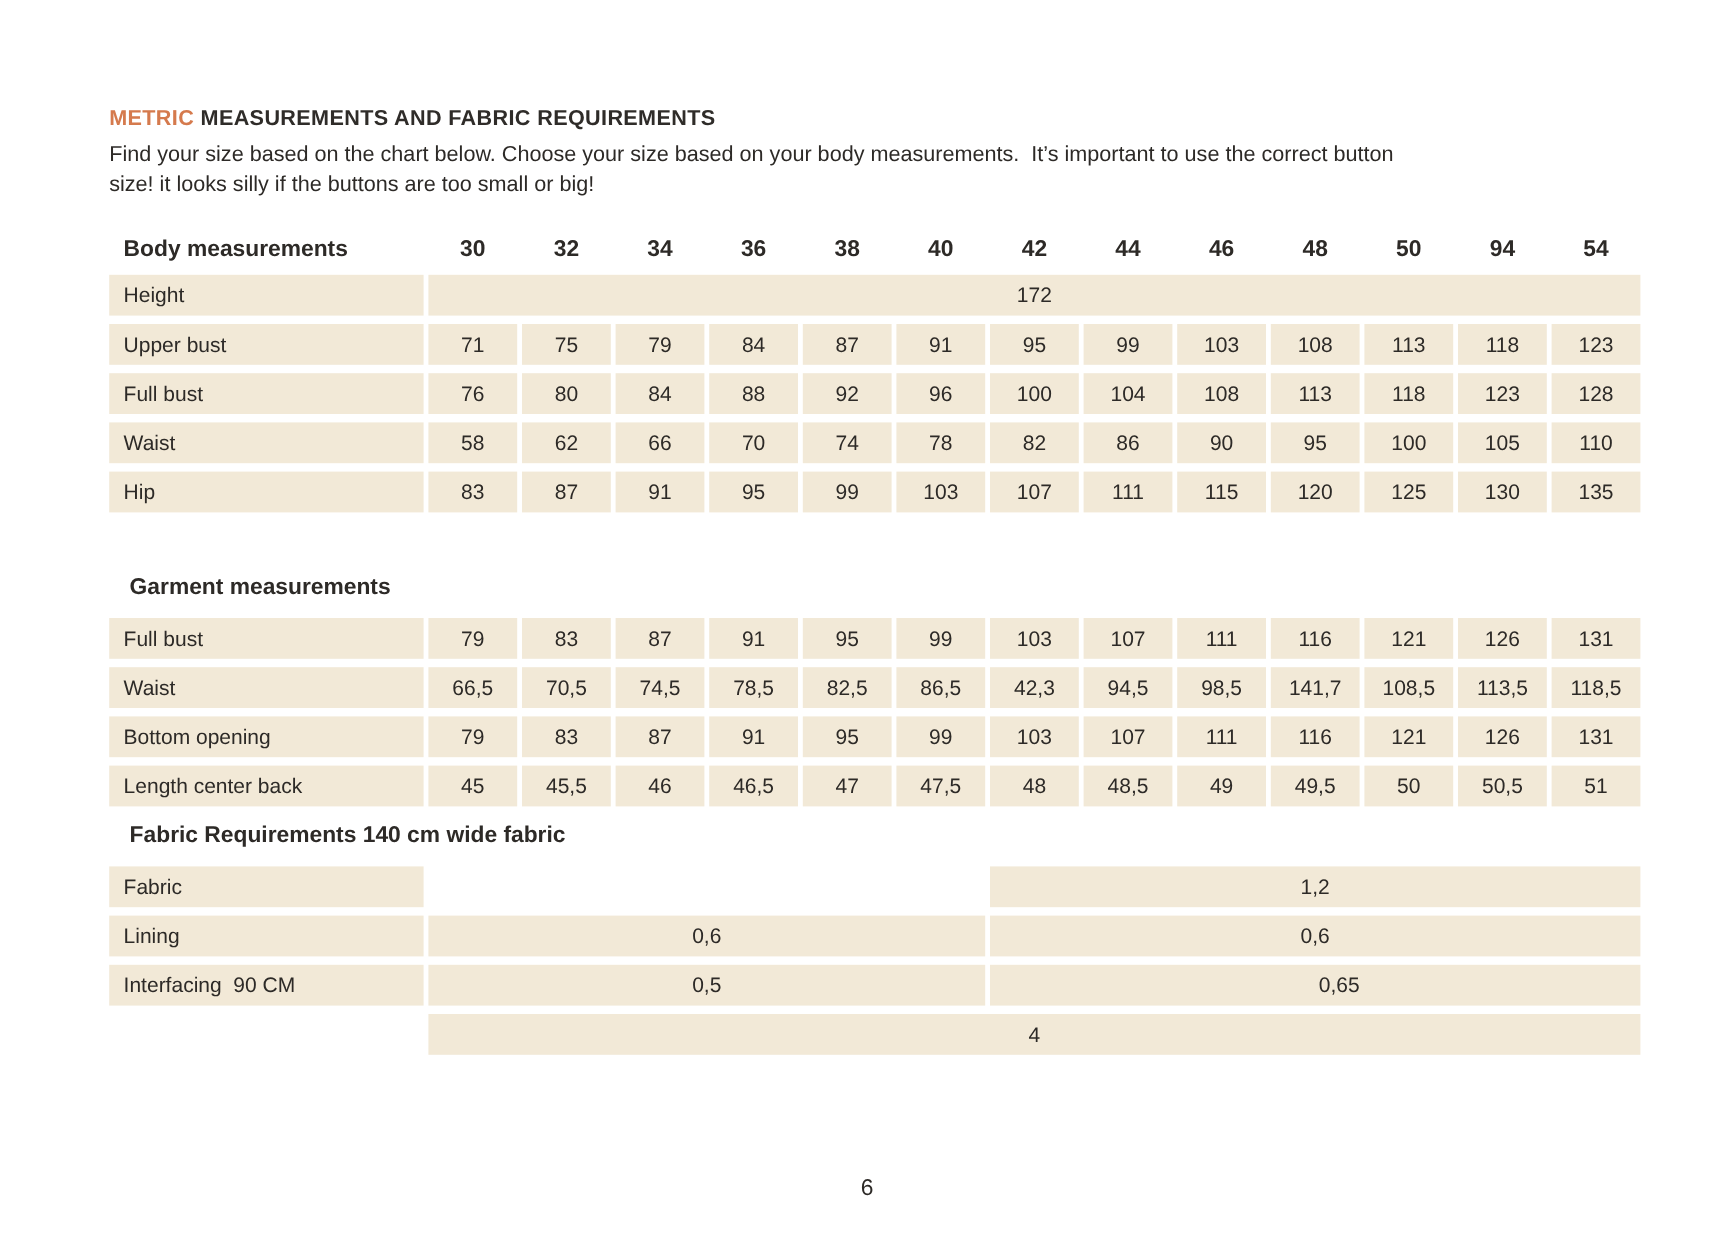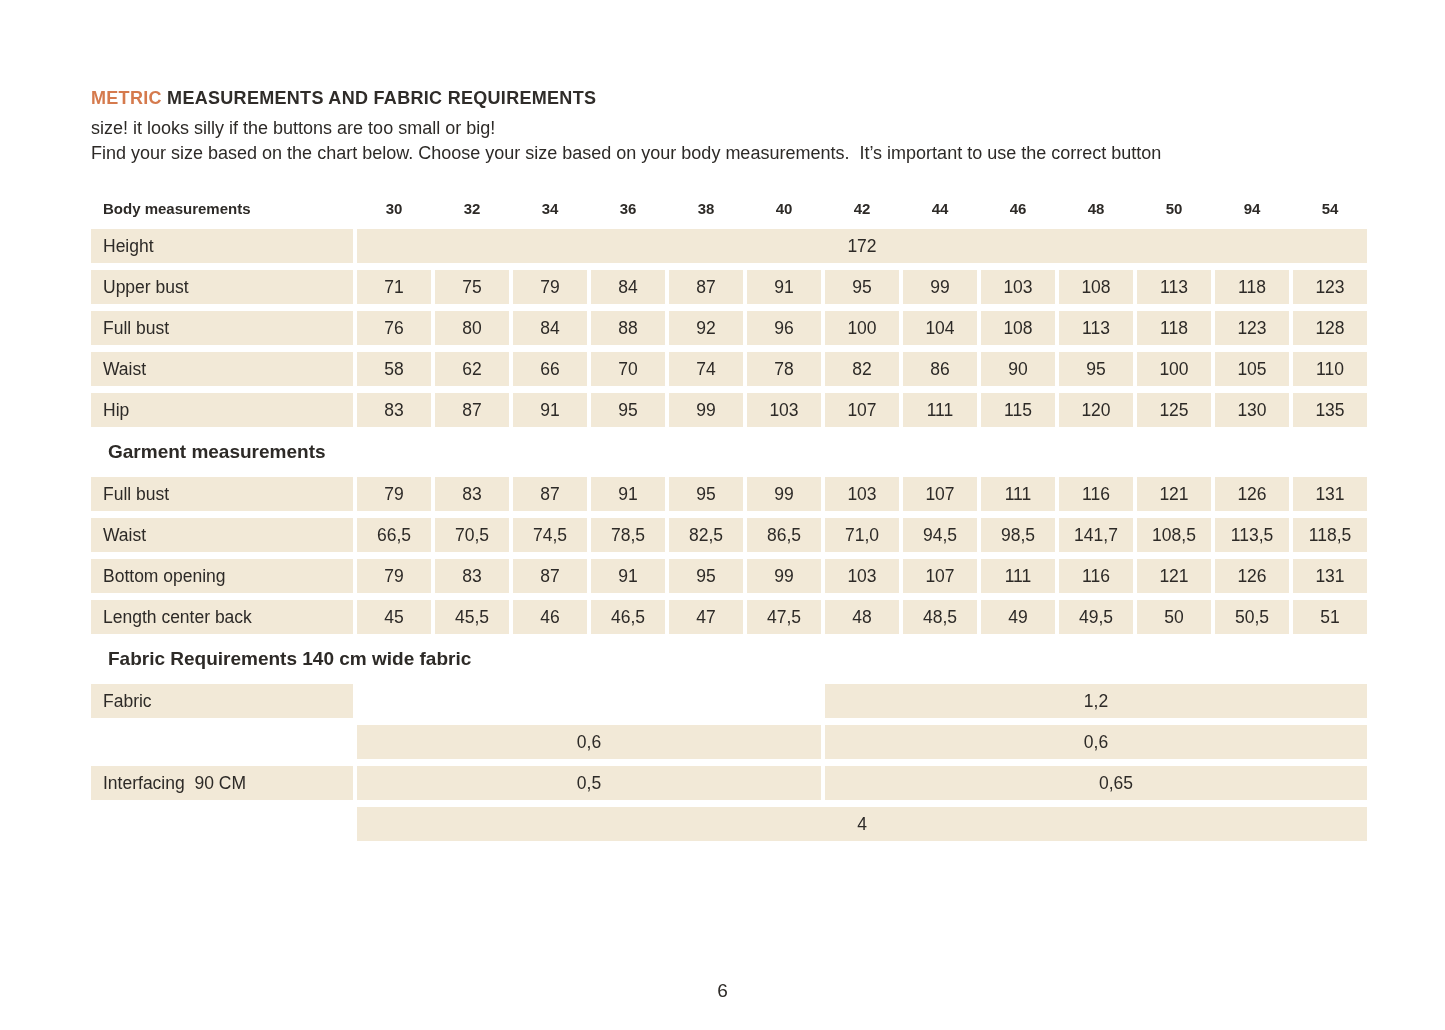--- a/index.html
+++ b/index.html
@@ -32,21 +32,21 @@
     display: grid;
     grid-template-columns: 262px repeat(13, 1fr);
     column-gap: 4px;
     row-gap: 7px;
   }
   .hdr {
     height: 28px;
     display: flex;
     align-items: center;
     justify-content: center;
-    font-size: 15px;
+    font-size: 19px;
     font-weight: 600;
   }
   .hdr.lbl { justify-content: flex-start; padding-left: 12px; }
   .cell {
     background: var(--cell-bg, #f2e9d7);
     min-height: 34px;
     display: flex;
     align-items: center;
     justify-content: center;
     font-size: 17.5px;
@@ -73,22 +73,22 @@
     bottom: 28px;
     text-align: center;
     font-size: 19px;
   }
 </style>
 </head>
 <body>
 
 <header>
   <h1 class="doc-title"><span class="accent">METRIC</span> <span>MEASUREMENTS AND FABRIC REQUIREMENTS</span></h1>
+  <p class="intro">Find your size based on the chart below. Choose your size based on your body measurements.  It’s important to use the correct button</p>
   <p class="intro">size! it looks silly if the buttons are too small or big!</p>
-  <p class="intro">Find your size based on the chart below. Choose your size based on your body measurements.  It’s important to use the correct button</p>
 </header>
 
 <div class="size-table">
     <div class="hdr lbl">Body measurements</div>
     <div class="hdr">30</div>
     <div class="hdr">32</div>
     <div class="hdr">34</div>
     <div class="hdr">36</div>
     <div class="hdr">38</div>
     <div class="hdr">40</div>
@@ -150,21 +150,21 @@
     <div class="cell val">95</div>
     <div class="cell val">99</div>
     <div class="cell val">103</div>
     <div class="cell val">107</div>
     <div class="cell val">111</div>
     <div class="cell val">115</div>
     <div class="cell val">120</div>
     <div class="cell val">125</div>
     <div class="cell val">130</div>
     <div class="cell val">135</div>
-    <div class="section-hd" style="grid-column: 1 / -1;">Garment measurements</div>
+    <div class="section-hd" style="grid-column: 1 / -1; margin-top: 38px;">Garment measurements</div>
     <div class="cell label">Full bust</div>
     <div class="cell val">79</div>
     <div class="cell val">83</div>
     <div class="cell val">87</div>
     <div class="cell val">91</div>
     <div class="cell val">95</div>
     <div class="cell val">99</div>
     <div class="cell val">103</div>
     <div class="cell val">107</div>
     <div class="cell val">111</div>
@@ -172,21 +172,21 @@
     <div class="cell val">121</div>
     <div class="cell val">126</div>
     <div class="cell val">131</div>
     <div class="cell label">Waist</div>
     <div class="cell val">66,5</div>
     <div class="cell val">70,5</div>
     <div class="cell val">74,5</div>
     <div class="cell val">78,5</div>
     <div class="cell val">82,5</div>
     <div class="cell val">86,5</div>
-    <div class="cell val">71,0</div>
+    <div class="cell val">42,3</div>
     <div class="cell val">94,5</div>
     <div class="cell val">98,5</div>
     <div class="cell val">141,7</div>
     <div class="cell val">108,5</div>
     <div class="cell val">113,5</div>
     <div class="cell val">118,5</div>
     <div class="cell label">Bottom opening</div>
     <div class="cell val">79</div>
     <div class="cell val">83</div>
     <div class="cell val">87</div>
@@ -210,20 +210,21 @@
     <div class="cell val">48</div>
     <div class="cell val">48,5</div>
     <div class="cell val">49</div>
     <div class="cell val">49,5</div>
     <div class="cell val">50</div>
     <div class="cell val">50,5</div>
     <div class="cell val">51</div>
     <div class="section-hd" style="grid-column: 1 / -1;">Fabric Requirements 140 cm wide fabric</div>
     <div class="cell label">Fabric</div>
     <div class="cell val" style="grid-column: 8 / span 7;">1,2</div>
+    <div class="cell label">Lining</div>
     <div class="cell val" style="grid-column: 2 / span 6;">0,6</div>
     <div class="cell val" style="grid-column: 8 / span 7;">0,6</div>
     <div class="cell label">Interfacing  90 CM</div>
     <div class="cell val" style="grid-column: 2 / span 6;">0,5</div>
     <div class="cell val" style="grid-column: 8 / span 7; padding-left: 40px;">0,65</div>
     <div class="cell val" style="grid-column: 2 / span 13;">4</div>
   </div>
 
 <div class="page-number">6</div>
 

